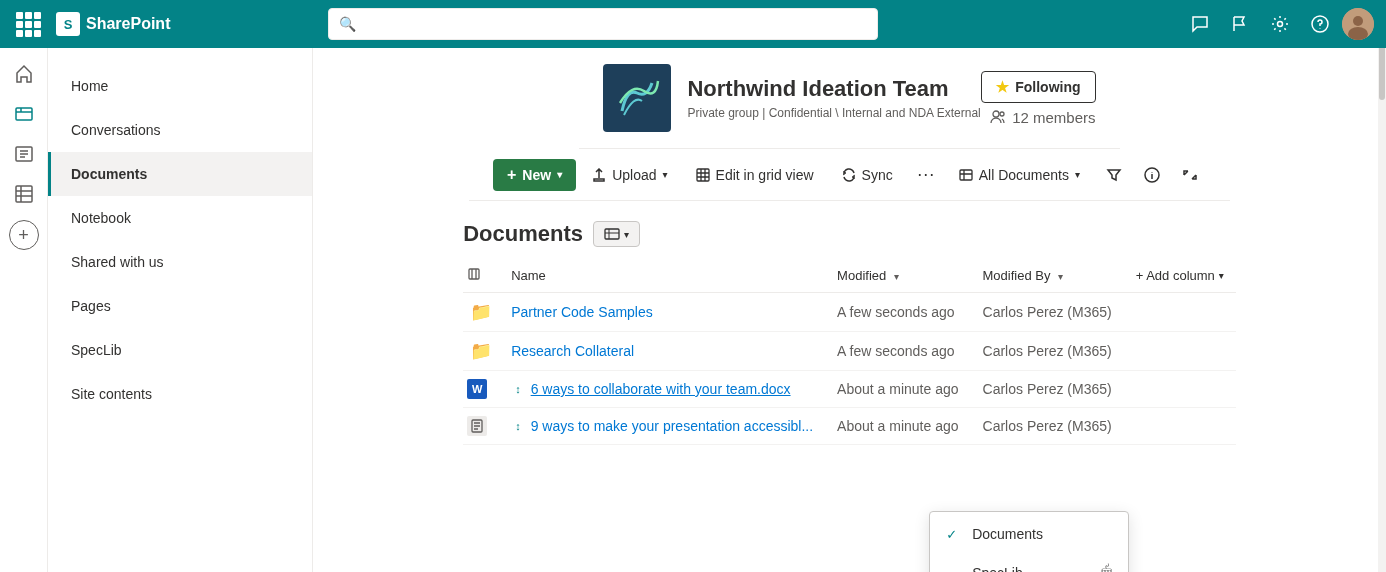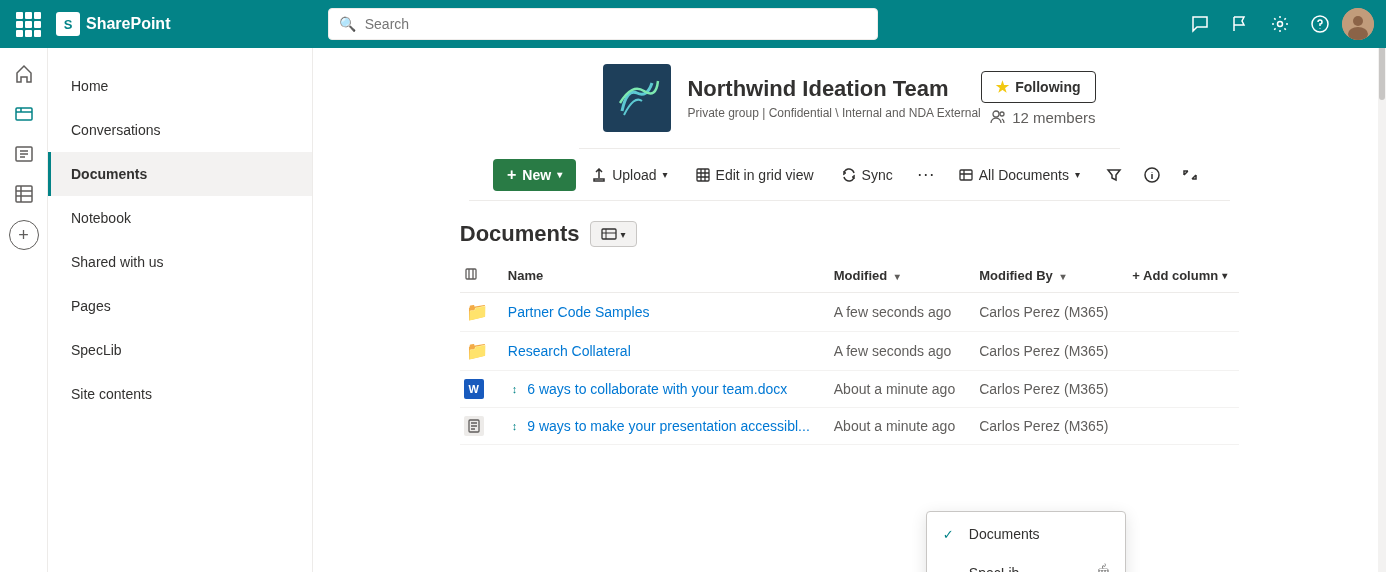--- a/index.html
+++ b/index.html
@@ -206,21 +206,21 @@
     .dropdown-item {
       display: flex; align-items: center; gap: 10px;
       padding: 10px 16px; cursor: pointer; font-size: 14px; color: #323130;
     }
     .dropdown-item .check-mark { color: #038387; font-size: 13px; width: 16px; }
     .dropdown-item .check-mark.empty { width: 16px; }
 
     
     .doc-table { width: 100%; border-collapse: collapse; }
     .doc-table th {
-      text-align: left; padding: 8px 12px; font-size: 13px; font-weight: 700; color: #323130;
+      text-align: left; padding: 8px 12px; font-size: 13px; font-weight: 400; color: #323130;
       border-bottom: 1px solid #edebe9; white-space: nowrap;
     }
     .doc-table td {
       padding: 10px 12px; font-size: 14px; color: #323130;
       border-bottom: 1px solid #f3f2f1;
     }
     .file-name-cell {
       display: flex; align-items: center; gap: 10px;
     }
     .col-icon { font-size: 18px; flex-shrink: 0; }
@@ -274,21 +274,20 @@
         <div class="waffle-dot"></div>
         <div class="waffle-dot"></div>
     </div>
   </div>
   <a class="top-nav-brand">
     <div class="sp-logo">S</div>
     <span>SharePoint</span>
   </a>
   <div class="search-bar">
     <span class="search-icon-wrap">🔍</span>
-    <input type="text" placeholder="Search" style="">
   </div>
   <div class="top-nav-actions">
     <button class="nav-icon-btn" title="Chat">
       <svg width="18" height="18" viewBox="0 0 18 18" fill="white">
           <path d="M2 2h14v10H6l-4 4V2z" stroke="white" stroke-width="1.5" fill="none"></path>
         </svg>
     </button>
     <button class="nav-icon-btn" title="Flag">
       <svg width="18" height="18" viewBox="0 0 18 18" fill="white">
           <path d="M3 2v14M3 2h10l-2 4 2 4H3" stroke="white" stroke-width="1.5" fill="none"></path>
@@ -547,21 +546,21 @@
             <td></td>
           </tr>
 
           <tr>
             <td style="padding:8px 4px; text-align:center;">
               <div class="word-icon-wrap">W</div>
             </td>
             <td>
               <div class="file-name-cell">
                 <span class="co-author-badge" title="Co-authoring">↕</span>
-                <span style="cursor:pointer; color:#0078d4;">6 ways to collaborate with your team.docx</span>
+                <span style="cursor:pointer; color:#0078d4;text-decoration:underline;">6 ways to collaborate with your team.docx</span>
               </div>
             </td>
             <td style="color:#605e5c;">About a minute ago</td>
             <td style="color:#605e5c;">Carlos Perez (M365)</td>
             <td></td>
           </tr>
 
           <tr>
             <td style="padding:8px 4px; text-align:center;">
               <div class="file-icon-wrap">

